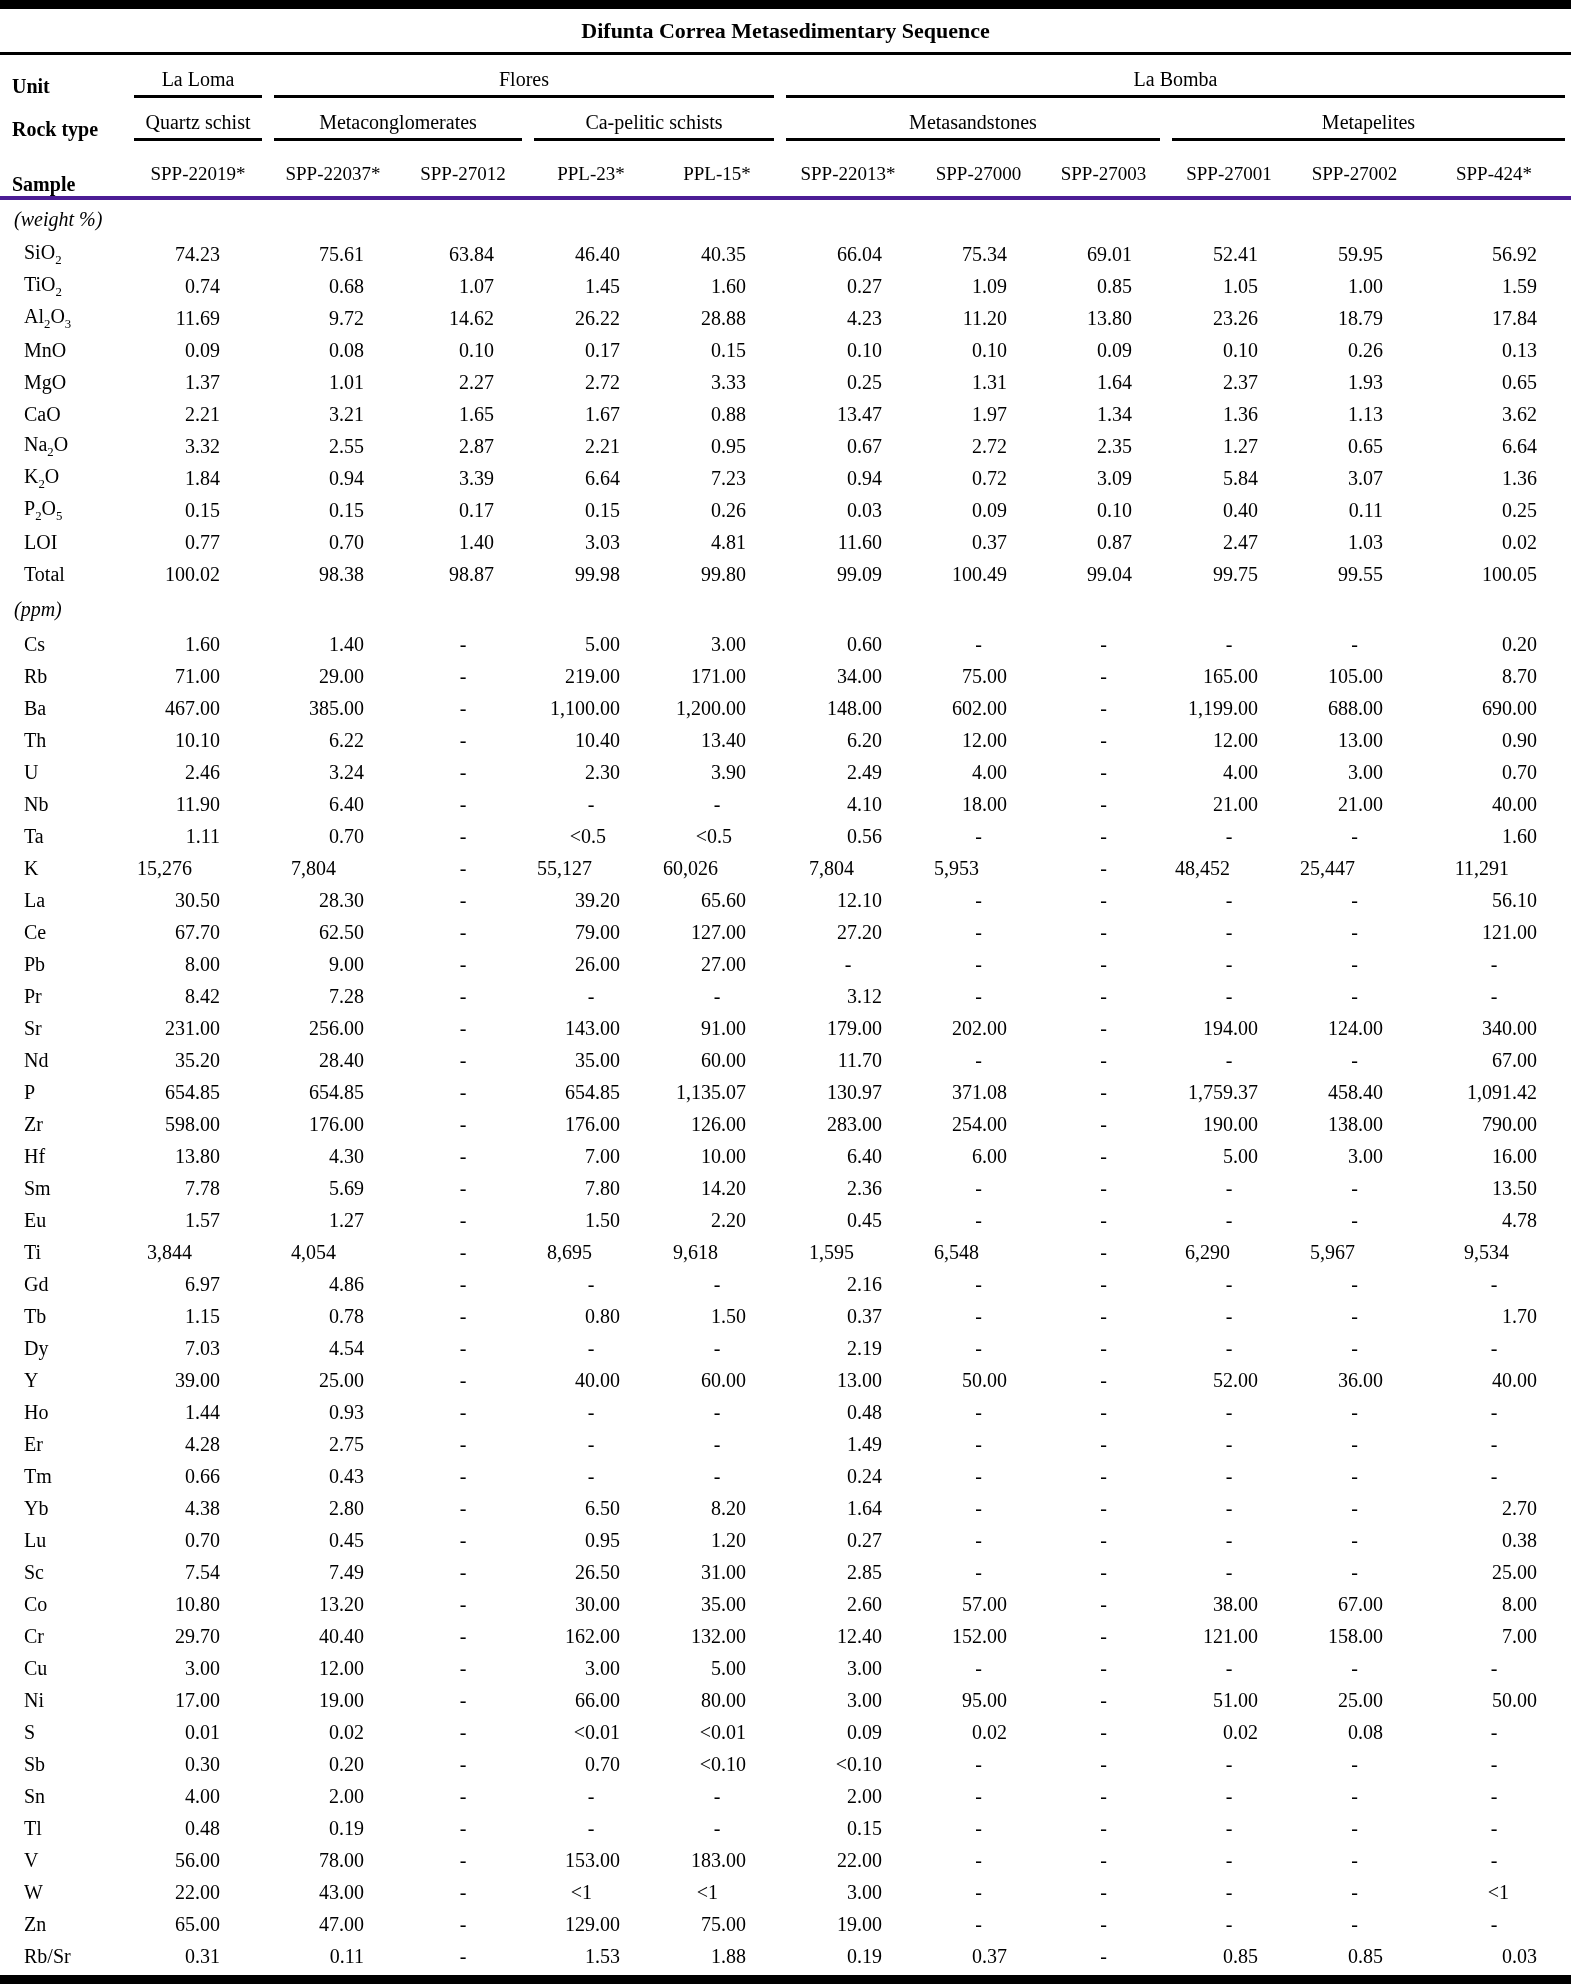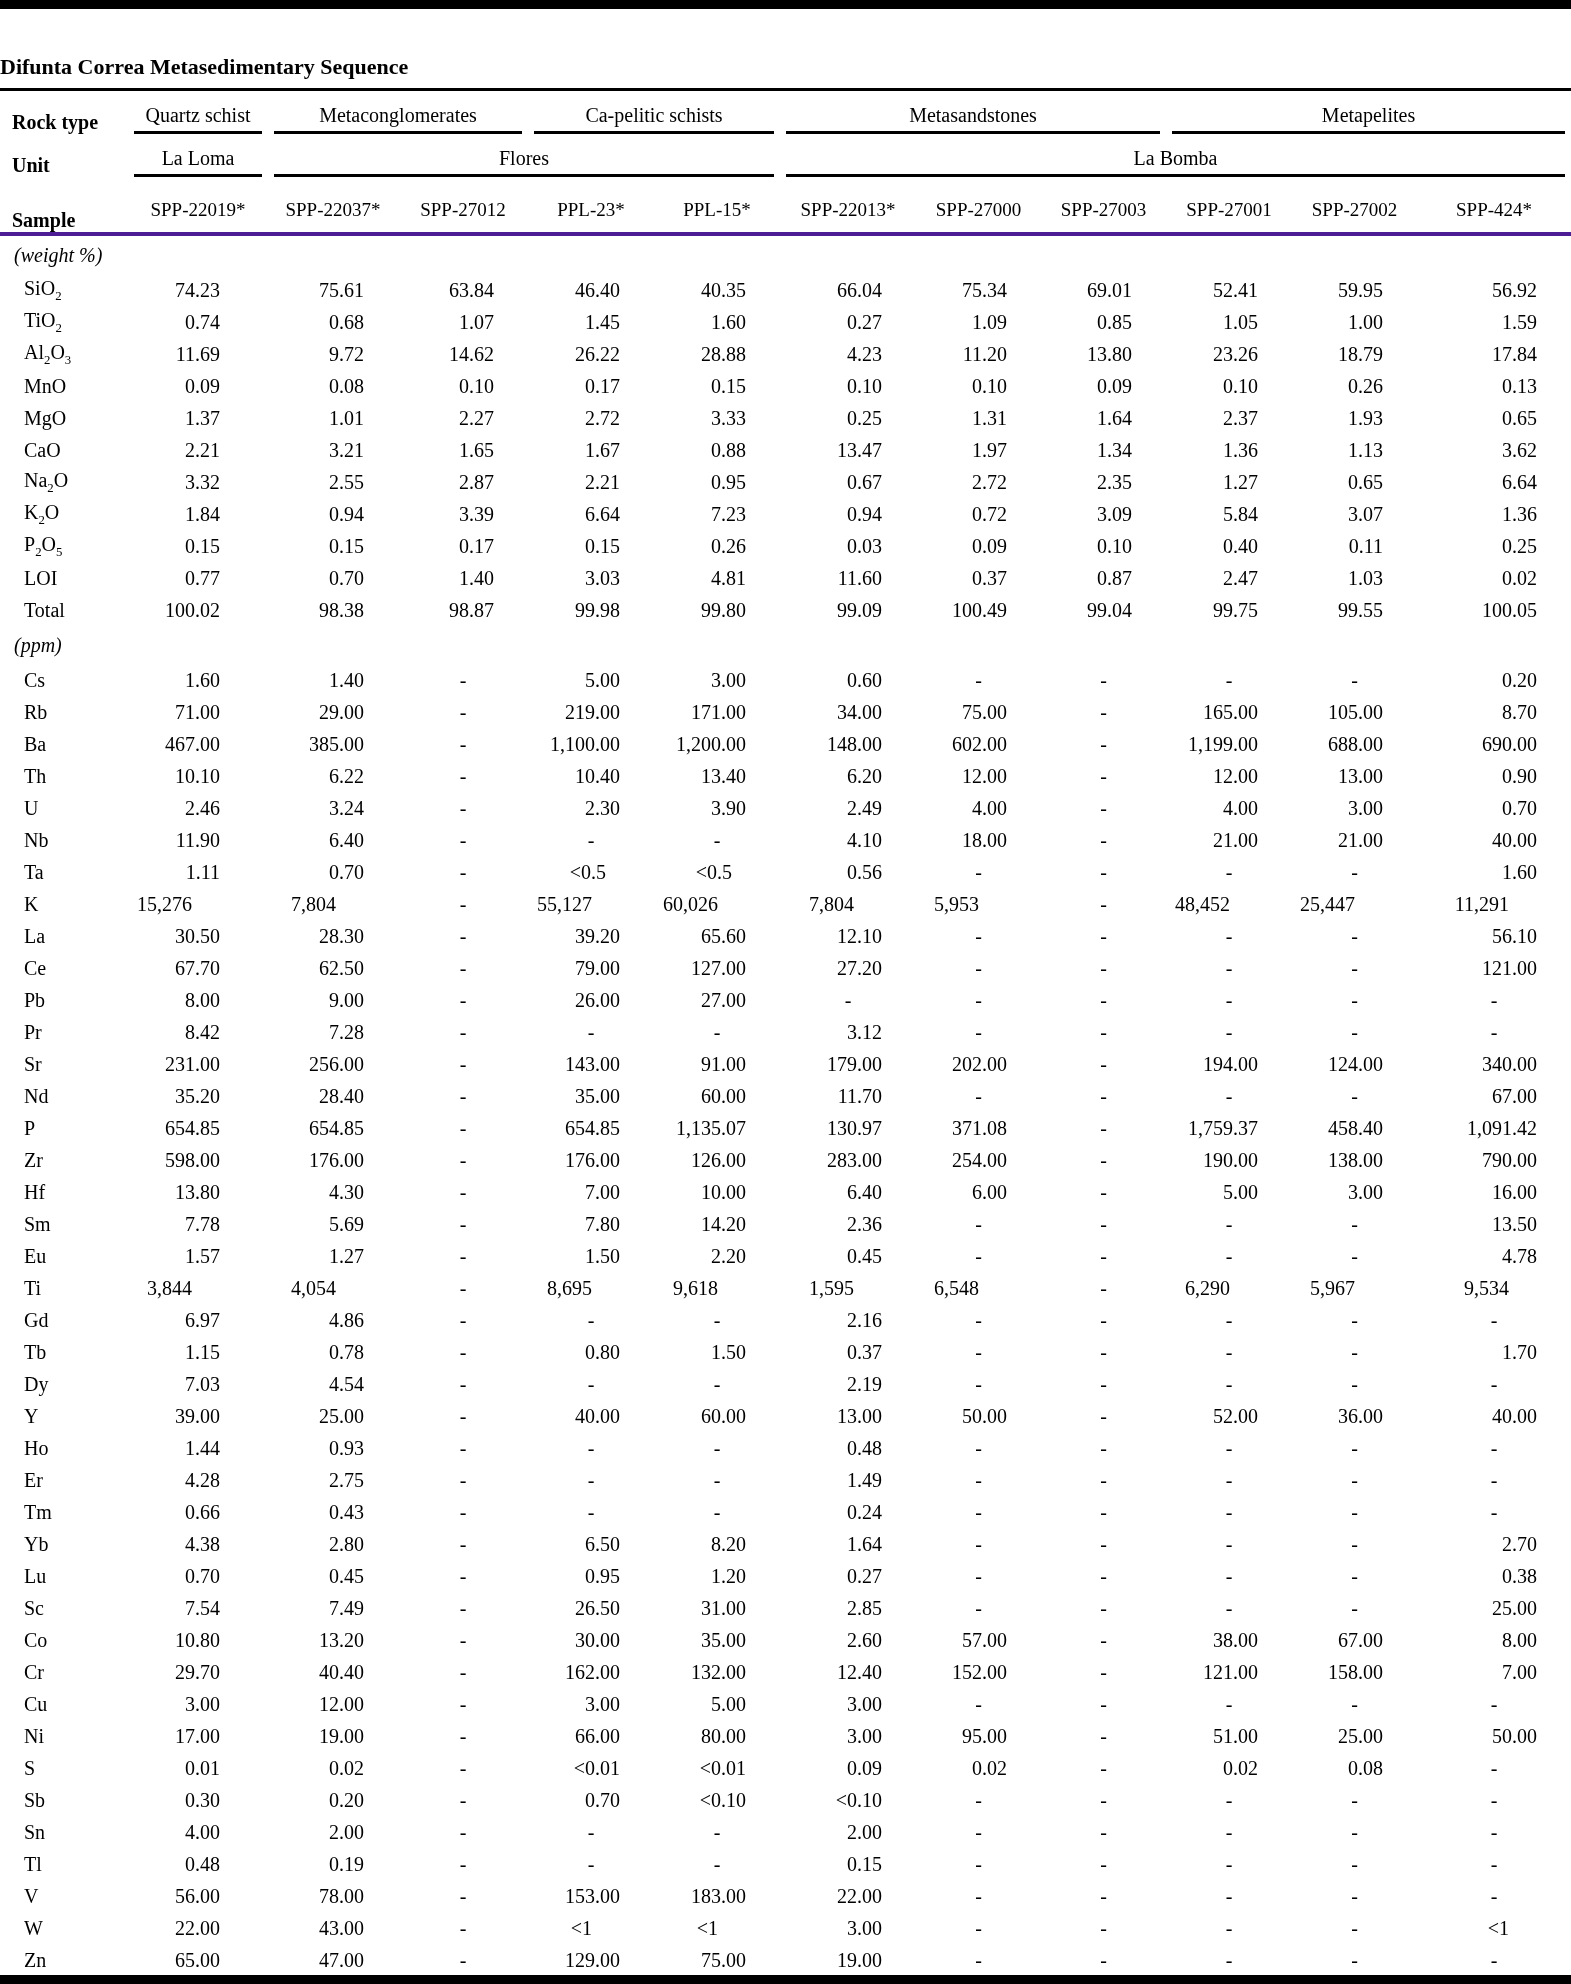--- a/index.html
+++ b/index.html
@@ -2,21 +2,21 @@
 <html><head>
 <meta charset="utf-8">
 <style>
   html,body{margin:0;padding:0;background:#ffffff;}
   .page{
     width:1571px;height:1984px;box-sizing:border-box;overflow:hidden;
     background:#fff;color:#000;
     font-family:"Liberation Serif","DejaVu Serif",serif;
     border-top:9px solid #000;border-bottom:9px solid #000;
   }
-  .title{text-align:left;font-weight:bold;font-size:22px;padding:9px 0 8px;margin-top:36px;}
+  .title{text-align:center;font-weight:bold;font-size:22px;padding:9px 0 8px;}
   .title-rule{border-top:3px solid #000;height:0;}
   table{width:100%;border-collapse:collapse;table-layout:fixed;}
   th,td{padding:0;font-weight:normal;overflow:hidden;white-space:nowrap;}
   thead th{vertical-align:bottom;}
   .rowlab{text-align:left;font-weight:bold;font-size:20px;padding-left:12px;}
   .grp{
     font-size:20px;text-align:center;height:36px;padding-bottom:7px;
     background:linear-gradient(#000,#000) center bottom / calc(100% - 12px) 3px no-repeat;
   }
   .smp{font-size:19px;text-align:center;height:44px;padding-bottom:11px;}
@@ -49,33 +49,33 @@
         <col style="width:126px">
         <col style="width:126px">
       <col style="width:136px">
         <col style="width:125px">
         <col style="width:125px">
       <col style="width:126px">
         <col style="width:125px">
         <col>
     </colgroup>
     <thead data-name="table-header">
+      <tr data-name="unit-row">
+        <th class="rowlab" data-name="unit-row-label">Unit</th>
+      <th class="grp" data-name="unit-group-header" colspan="1">La Loma</th>
+          <th class="grp" data-name="unit-group-header" colspan="4">Flores</th>
+          <th class="grp" data-name="unit-group-header" colspan="6">La Bomba</th>
+        </tr>
       <tr data-name="rock-type-row">
         <th class="rowlab" data-name="rock-type-row-label">Rock type</th>
       <th class="grp" data-name="rock-type-group-header" colspan="1">Quartz schist</th>
           <th class="grp" data-name="rock-type-group-header" colspan="2">Metaconglomerates</th>
           <th class="grp" data-name="rock-type-group-header" colspan="2">Ca-pelitic schists</th>
           <th class="grp" data-name="rock-type-group-header" colspan="3">Metasandstones</th>
           <th class="grp" data-name="rock-type-group-header" colspan="3">Metapelites</th>
-        </tr>
-      <tr data-name="unit-row">
-        <th class="rowlab" data-name="unit-row-label">Unit</th>
-      <th class="grp" data-name="unit-group-header" colspan="1">La Loma</th>
-          <th class="grp" data-name="unit-group-header" colspan="4">Flores</th>
-          <th class="grp" data-name="unit-group-header" colspan="6">La Bomba</th>
         </tr>
       <tr data-name="sample-row">
         <th class="rowlab" data-name="sample-row-label">Sample</th>
       <th class="smp" data-name="sample-id-header">SPP-22019*</th>
           <th class="smp" data-name="sample-id-header">SPP-22037*</th>
           <th class="smp" data-name="sample-id-header">SPP-27012</th>
           <th class="smp" data-name="sample-id-header">PPL-23*</th>
           <th class="smp" data-name="sample-id-header">PPL-15*</th>
           <th class="smp" data-name="sample-id-header">SPP-22013*</th>
           <th class="smp" data-name="sample-id-header">SPP-27000</th>

